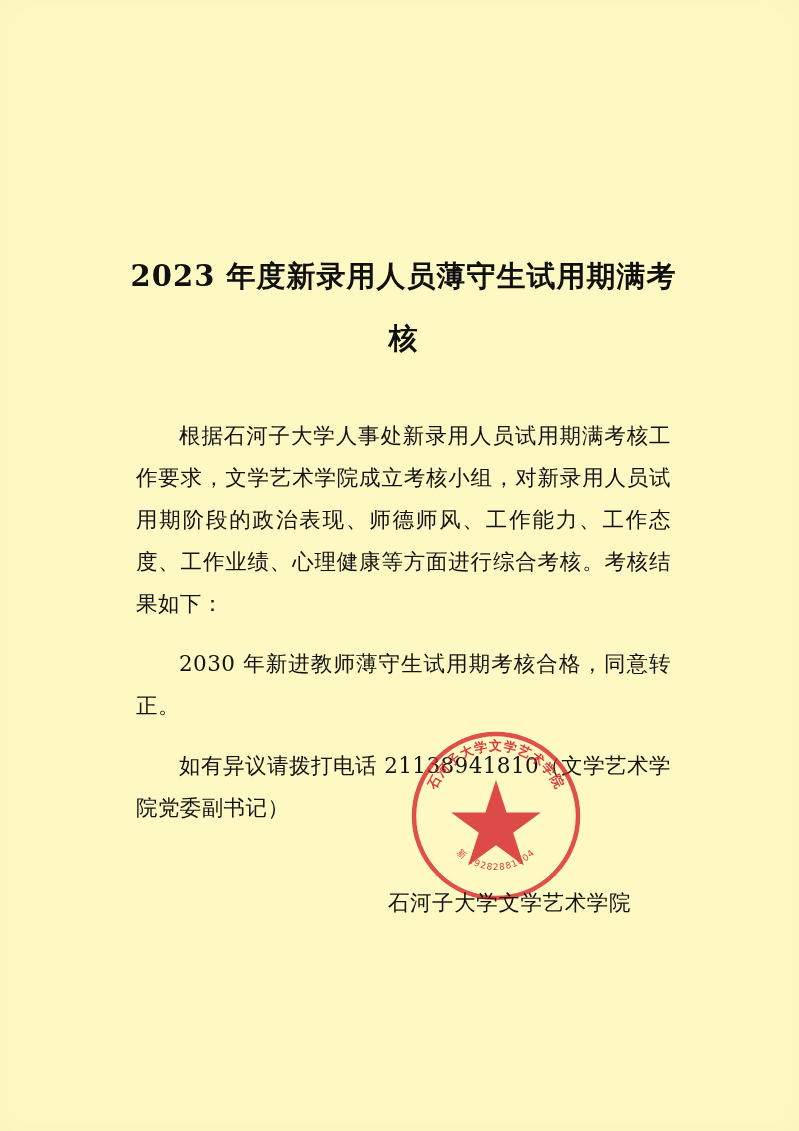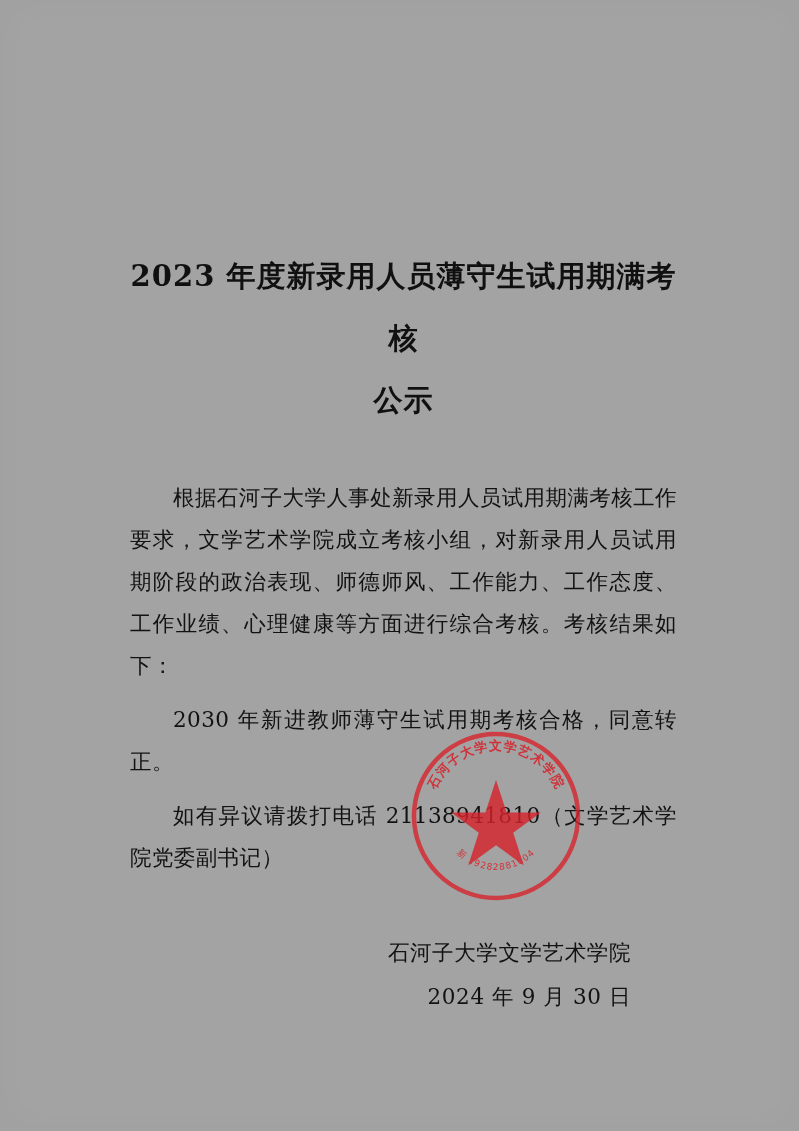--- a/index.html
+++ b/index.html
@@ -12,21 +12,21 @@
     height: 1131px;
     position: relative;
     overflow: hidden;
     font-family: "DejaVu Serif", "Liberation Serif", serif;
     color: #1a1a1a;
   }
 
   .page {
     position: absolute;
     inset: 0;
-    background: #a3a3a3;
+    background: #fef9c3;
     padding-left: 25px;
   }
 
   
   .page::after {
     content: "";
     position: absolute;
     inset: 0;
     pointer-events: none;
     box-shadow: inset 0 0 40px rgba(0,0,0,0.018);
@@ -52,21 +52,21 @@
     display: block;
   }
 
   .para {
     font-size: 21.5px;
     line-height: 42px;
     letter-spacing: 0.4px;
     text-align: justify;
     text-justify: inter-ideograph;
     color: #121212;
-    margin: 12px;
+    margin: 18px;
   }
   .para.indent {
     text-indent: 2em;
   }
   .block-gap-top {
     margin-top: 46px;
   }
 
   .signature {
     margin-top: 52px;
@@ -115,30 +115,28 @@
 </style>
 </head>
 <body>
 
 <div class="page">
 
   <div class="doc-body">
 
     <div class="doc-title">
       <span>2023 年度新录用人员薄守生试用期满考核</span>
-      <span class="line2">公示</span>
     </div>
 
     <p class="para indent block-gap-top">根据石河子大学人事处新录用人员试用期满考核工作要求，文学艺术学院成立考核小组，对新录用人员试用期阶段的政治表现、师德师风、工作能力、工作态度、工作业绩、心理健康等方面进行综合考核。考核结果如下：</p>
     <p class="para indent">2030 年新进教师薄守生试用期考核合格，同意转正。</p>
     <p class="para indent">如有异议请拨打电话 21138941810（文学艺术学院党委副书记）</p>
 
     <div class="signature">
       <div class="sig-line">石河子大学文学艺术学院</div>
-      <div class="sig-line">2024 年 9 月 30 日</div>
     </div>
 
   </div>
 
   <div class="seal">
     <svg viewBox="0 0 176 176" xmlns="http://www.w3.org/2000/svg">
       <defs>
         <path id="sealTopArc" d="M 22,88 A 66,66 0 0 1 154,88"></path>
         <path id="sealBottomArc" d="M 34,88 A 54,54 0 0 0 142,88"></path>
       </defs>

